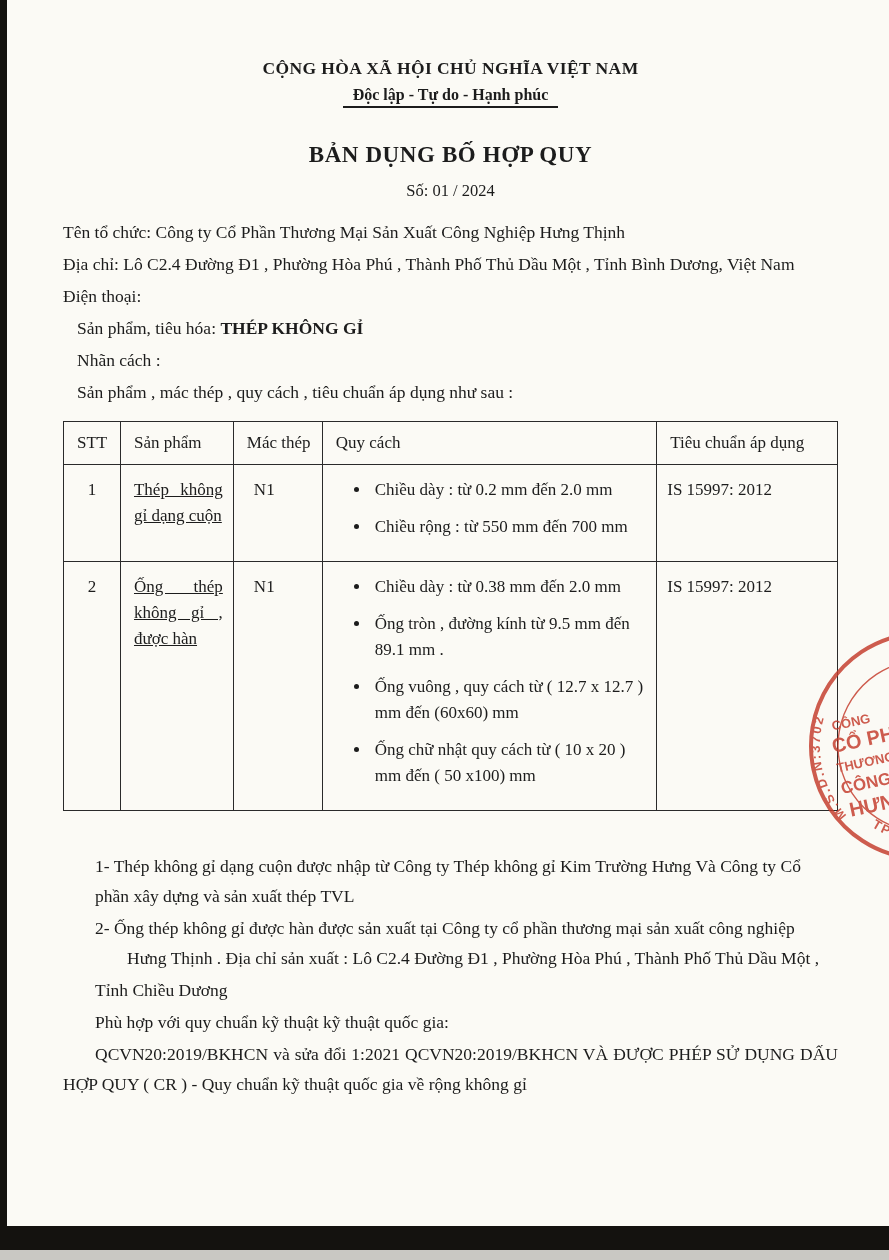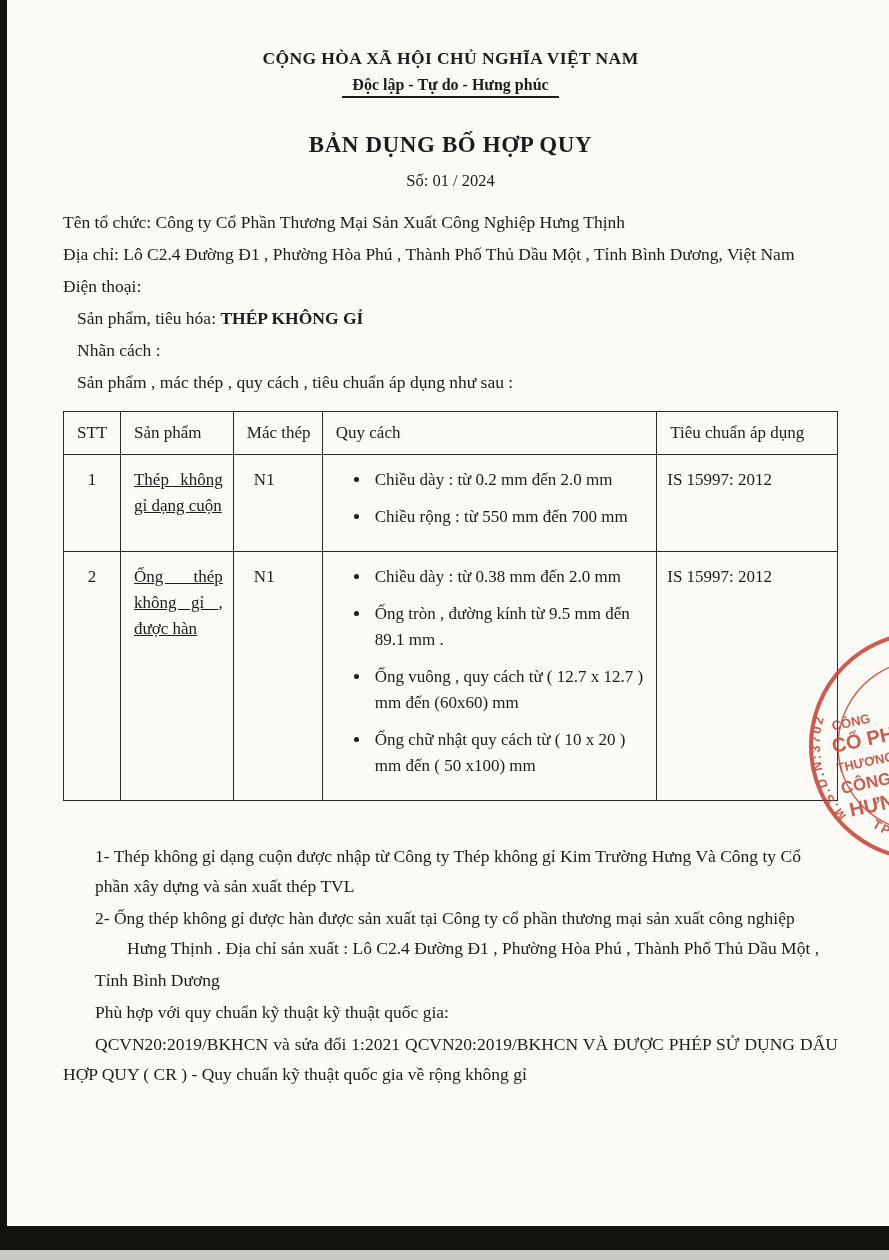--- a/index.html
+++ b/index.html
@@ -7,21 +7,21 @@
   .page {
     position:relative; width:889px; height:1260px;
     background:#fbfaf5; overflow:hidden;
     font-family:"Liberation Serif", serif; color:#1c1c1c;
   }
   
   .scan-edge-left { position:absolute; left:0; top:0; width:7px; height:1240px; background:#14120f; }
   .scan-edge-bottom { position:absolute; left:0; bottom:10px; width:100%; height:24px; background:#14120f; }
   .scan-edge-bottom-gray { position:absolute; left:0; bottom:0; width:100%; height:10px; background:#c9c8c3; }
 
-  .content { position:absolute; left:63px; top:48px; width:775px; }
+  .content { position:absolute; left:63px; top:58px; width:775px; }
 
   .center { text-align:center; }
   .national-title { font-size:17.5px; font-weight:bold; letter-spacing:.4px; }
   .motto-wrap { text-align:center; margin-top:7px; }
   .motto { display:inline-block; font-size:16px; font-weight:bold; padding:0 10px 2px 10px; border-bottom:2px solid #1c1c1c; }
   .doc-title { margin-top:34px; font-size:23px; font-weight:bold; letter-spacing:.6px; text-align:center; }
   .doc-number { margin-top:13px; font-size:16.5px; text-align:center; }
 
   .body-text { font-size:17.5px; line-height:30px; }
   .body-text p { margin:2px 0; }
@@ -68,21 +68,21 @@
 </style>
 </head>
 <body>
 
 <div class="page">
 
   <div class="content">
 
     <div class="national-title center">CỘNG HÒA XÃ HỘI CHỦ NGHĨA VIỆT NAM</div>
     <div class="motto-wrap">
-      <span class="motto">Độc lập - Tự do - Hưng phúc</span>
+      <span class="motto">Độc lập - Tự do - Hạnh phúc</span>
     </div>
 
     <div class="doc-title">BẢN DỤNG BỐ HỢP QUY</div>
     <div class="doc-number">Số: 01 / 2024</div>
 
     <div class="body-text">
       <p class="first-para">Tên tổ chức: Công ty Cổ Phần Thương Mại Sản Xuất Công Nghiệp Hưng Thịnh</p>
       <p>Địa chỉ: Lô C2.4 Đường Đ1 , Phường Hòa Phú , Thành Phố Thủ Dầu Một , Tỉnh Bình Dương, Việt Nam</p>
       <p>Điện thoại:</p>
       <p class="indent-sm"><span>Sản phẩm, tiêu hóa: </span><span class="bold">THÉP KHÔNG GỈ</span></p>
@@ -126,21 +126,21 @@
             </ul>
           </td>
           <td class="cell-standard">IS 15997: 2012</td>
         </tr>
       </tbody>
     </table>
 
     <div class="notes">
       <p class="note-1">1- Thép không gỉ dạng cuộn được nhập từ Công ty Thép không gỉ Kim Trường Hưng Và Công ty Cổ phần xây dựng và sản xuất thép TVL</p>
       <p class="note-2">2- Ống thép không gỉ được hàn được sản xuất tại Công ty cổ phần thương mại sản xuất công nghiệp Hưng Thịnh . Địa chỉ sản xuất : Lô C2.4 Đường Đ1 , Phường Hòa Phú , Thành Phố Thủ Dầu Một ,</p>
-      <p class="note-plain">Tỉnh Bình Dương</p>
+      <p class="note-plain">Tỉnh Chiều Dương</p>
       <p class="note-plain">Phù hợp với quy chuẩn kỹ thuật kỹ thuật quốc gia:</p>
       <p class="note-reg">QCVN20:2019/BKHCN và sửa đổi 1:2021 QCVN20:2019/BKHCN VÀ ĐƯỢC PHÉP SỬ DỤNG DẤU HỢP QUY ( CR ) -  Quy chuẩn kỹ thuật quốc gia về rộng không gỉ</p>
     </div>
 
   </div>
 
   <div class="stamp">
     <svg width="240" height="240" viewBox="0 0 240 240">
       <circle cx="120" cy="120" r="113" fill="none" stroke="currentColor" stroke-width="4"></circle>
       <circle cx="120" cy="120" r="86" fill="none" stroke="currentColor" stroke-width="1.4"></circle>

